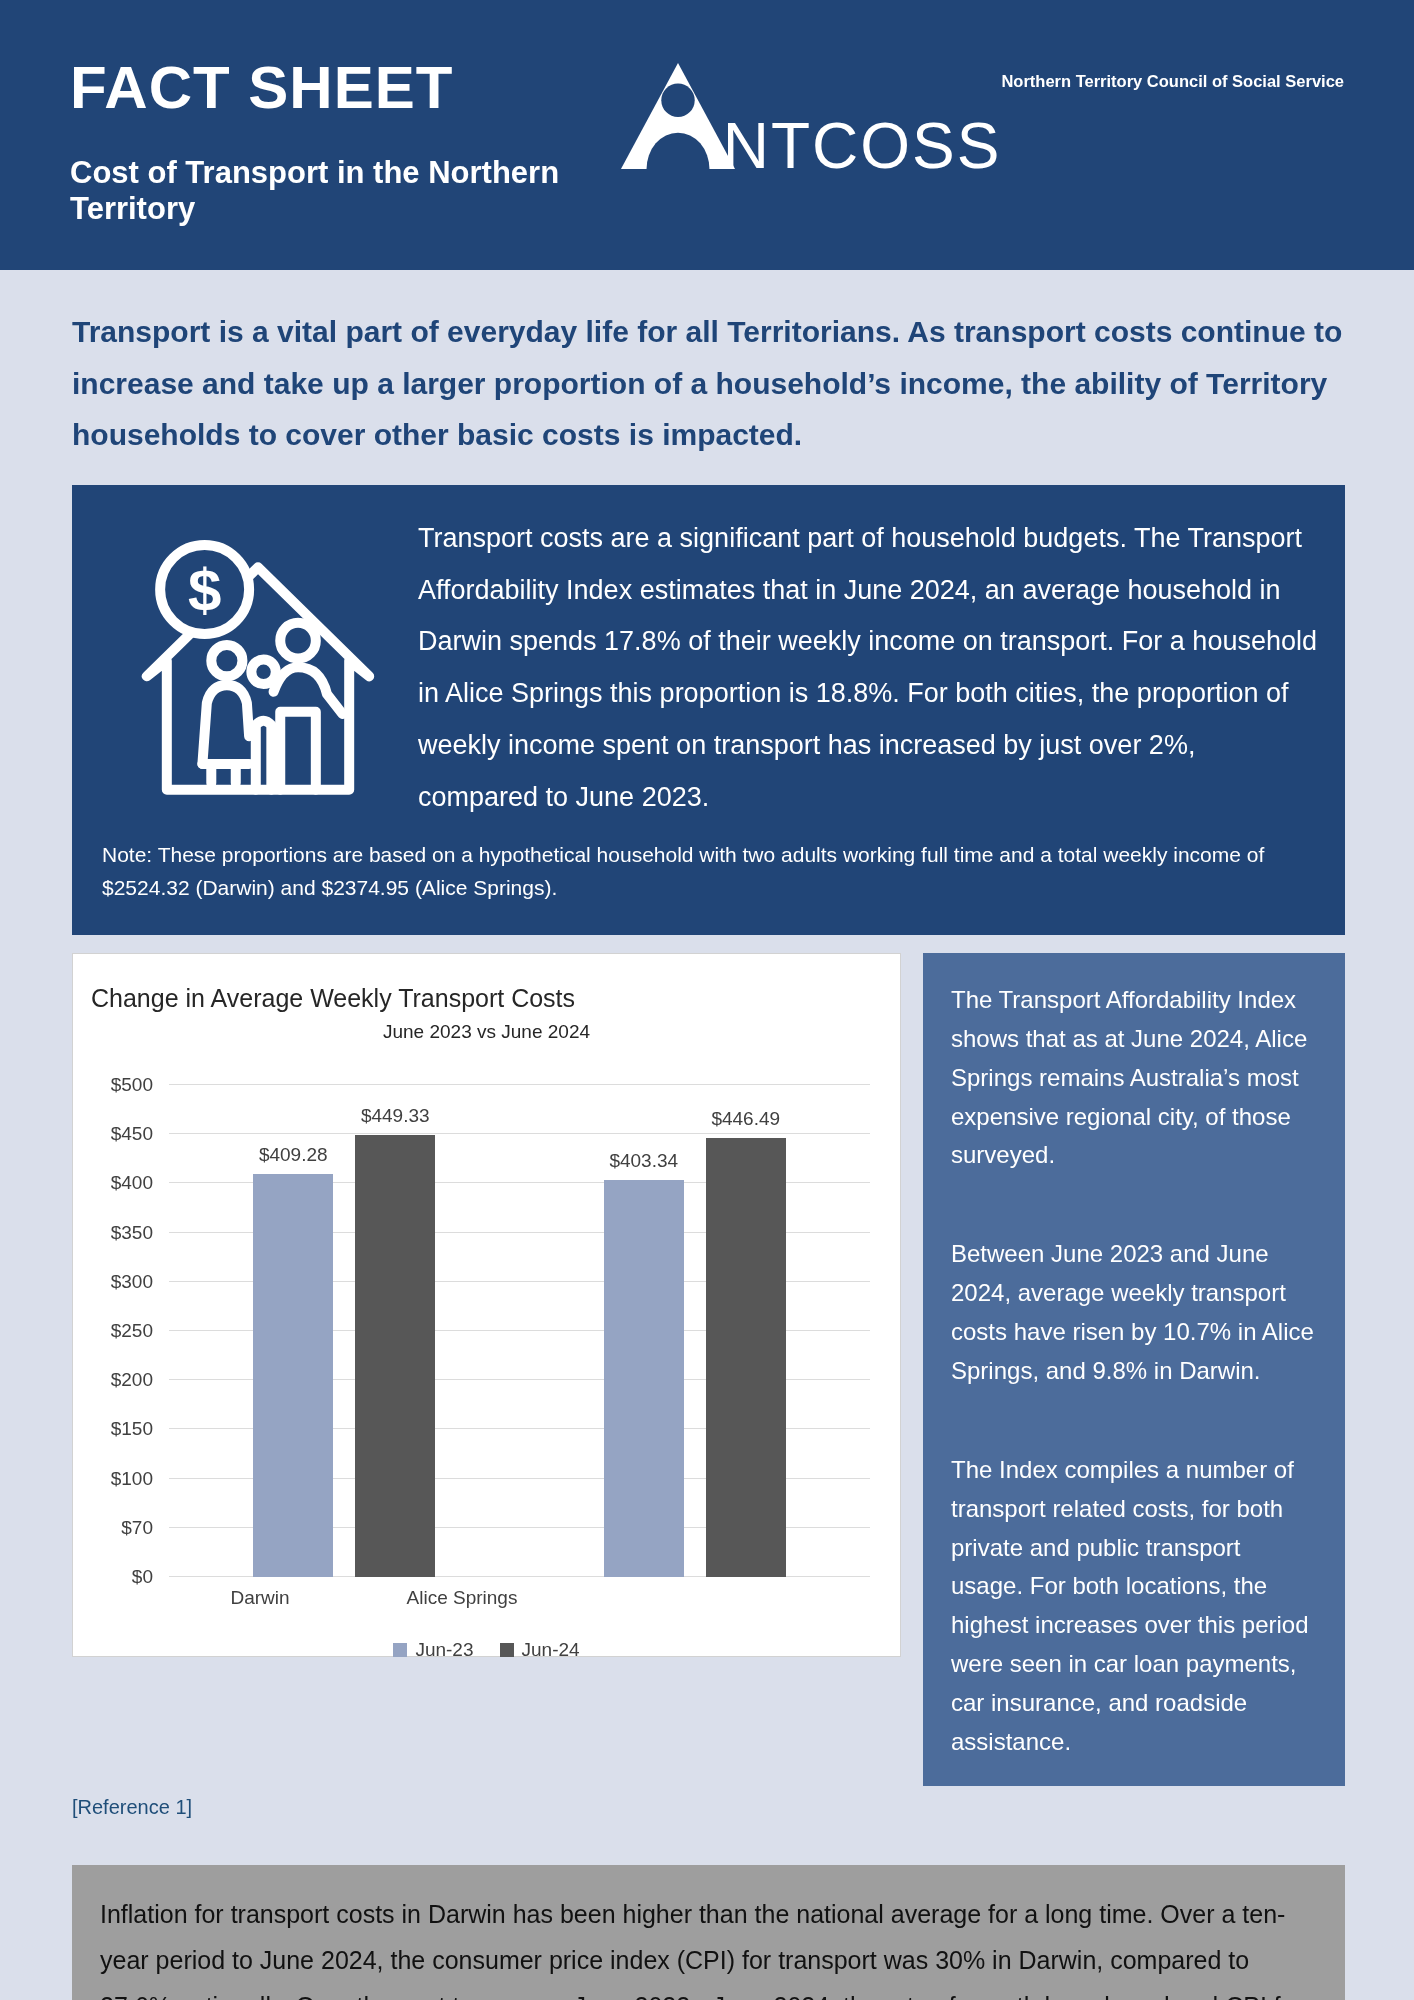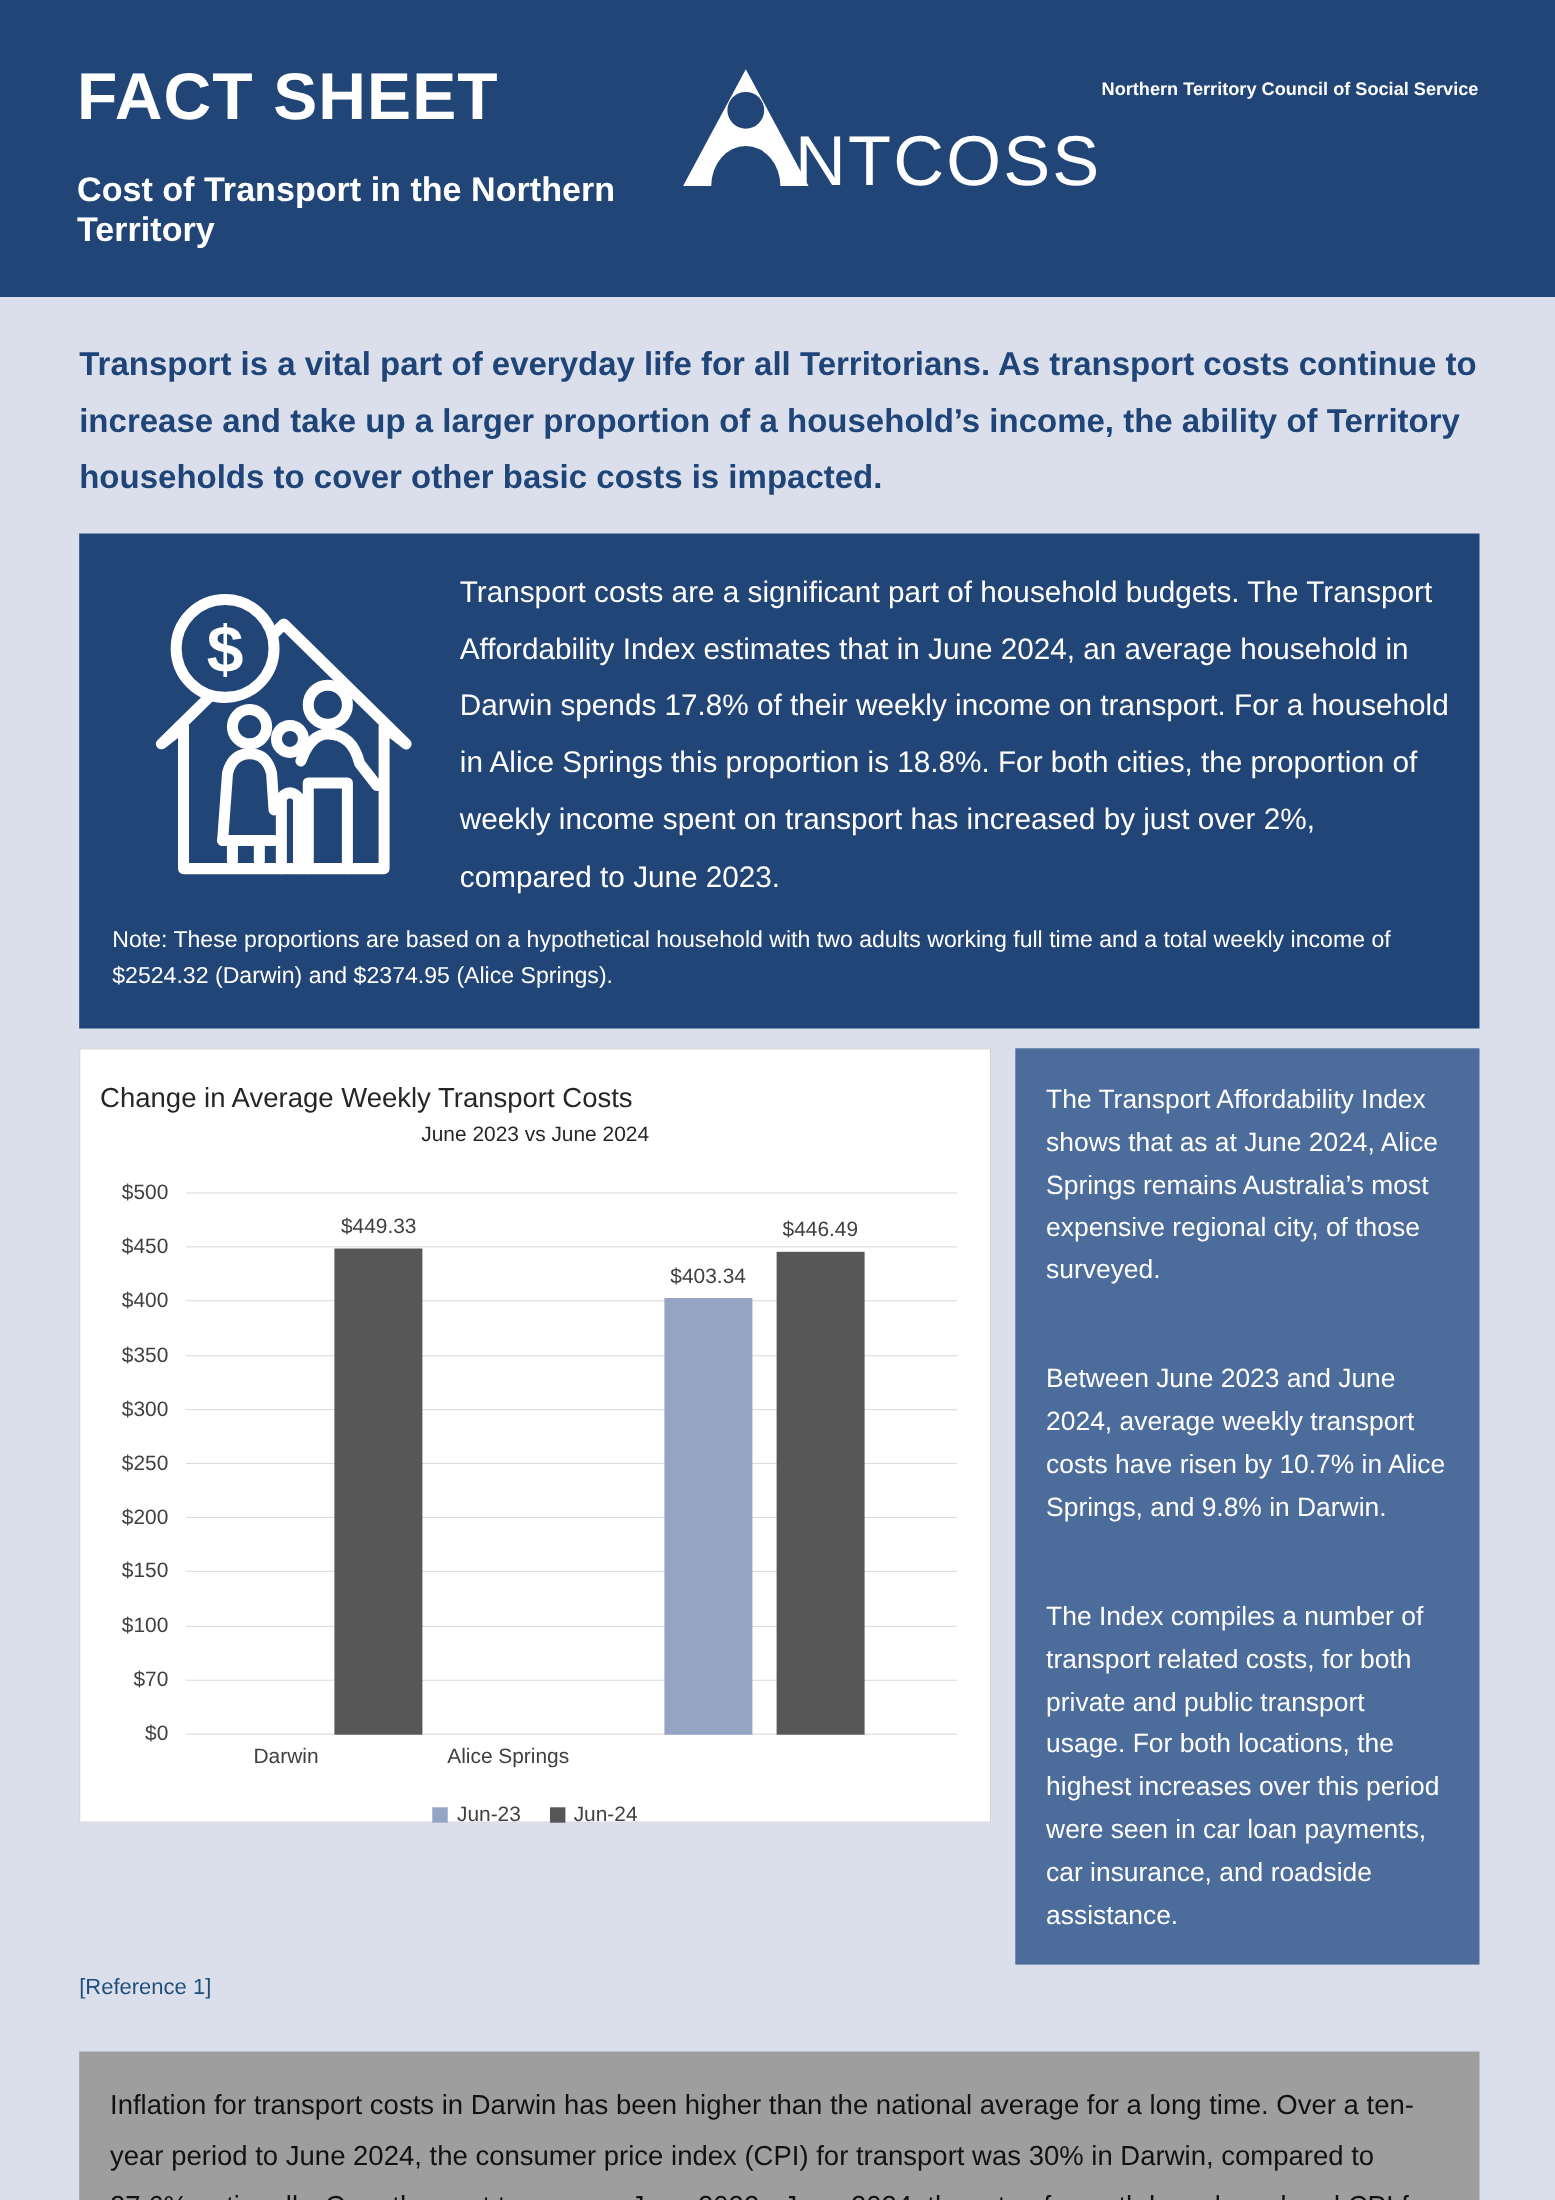--- a/index.html
+++ b/index.html
@@ -273,20 +273,23 @@
             <span class="ytick">$100</span>
           </div>
           <div class="gridline" style="bottom: 10%;">
             <span class="ytick">$70</span>
           </div>
           <div class="gridline" style="bottom: 0%;">
             <span class="ytick">$0</span>
           </div>
           <div class="bar-groups">
             <div class="bar-group">
+              <div class="bar" style="height: 81.856%; background: rgb(149, 164, 195);">
+                <span class="bar-label">$409.28</span>
+              </div>
               <div class="bar" style="height: 89.866%; background: rgb(87, 87, 87);">
                 <span class="bar-label">$449.33</span>
               </div>
             </div>
             <div class="bar-group">
               <div class="bar" style="height: 80.668%; background: rgb(149, 164, 195);">
                 <span class="bar-label">$403.34</span>
               </div>
               <div class="bar" style="height: 89.298%; background: rgb(87, 87, 87);">
                 <span class="bar-label">$446.49</span>

